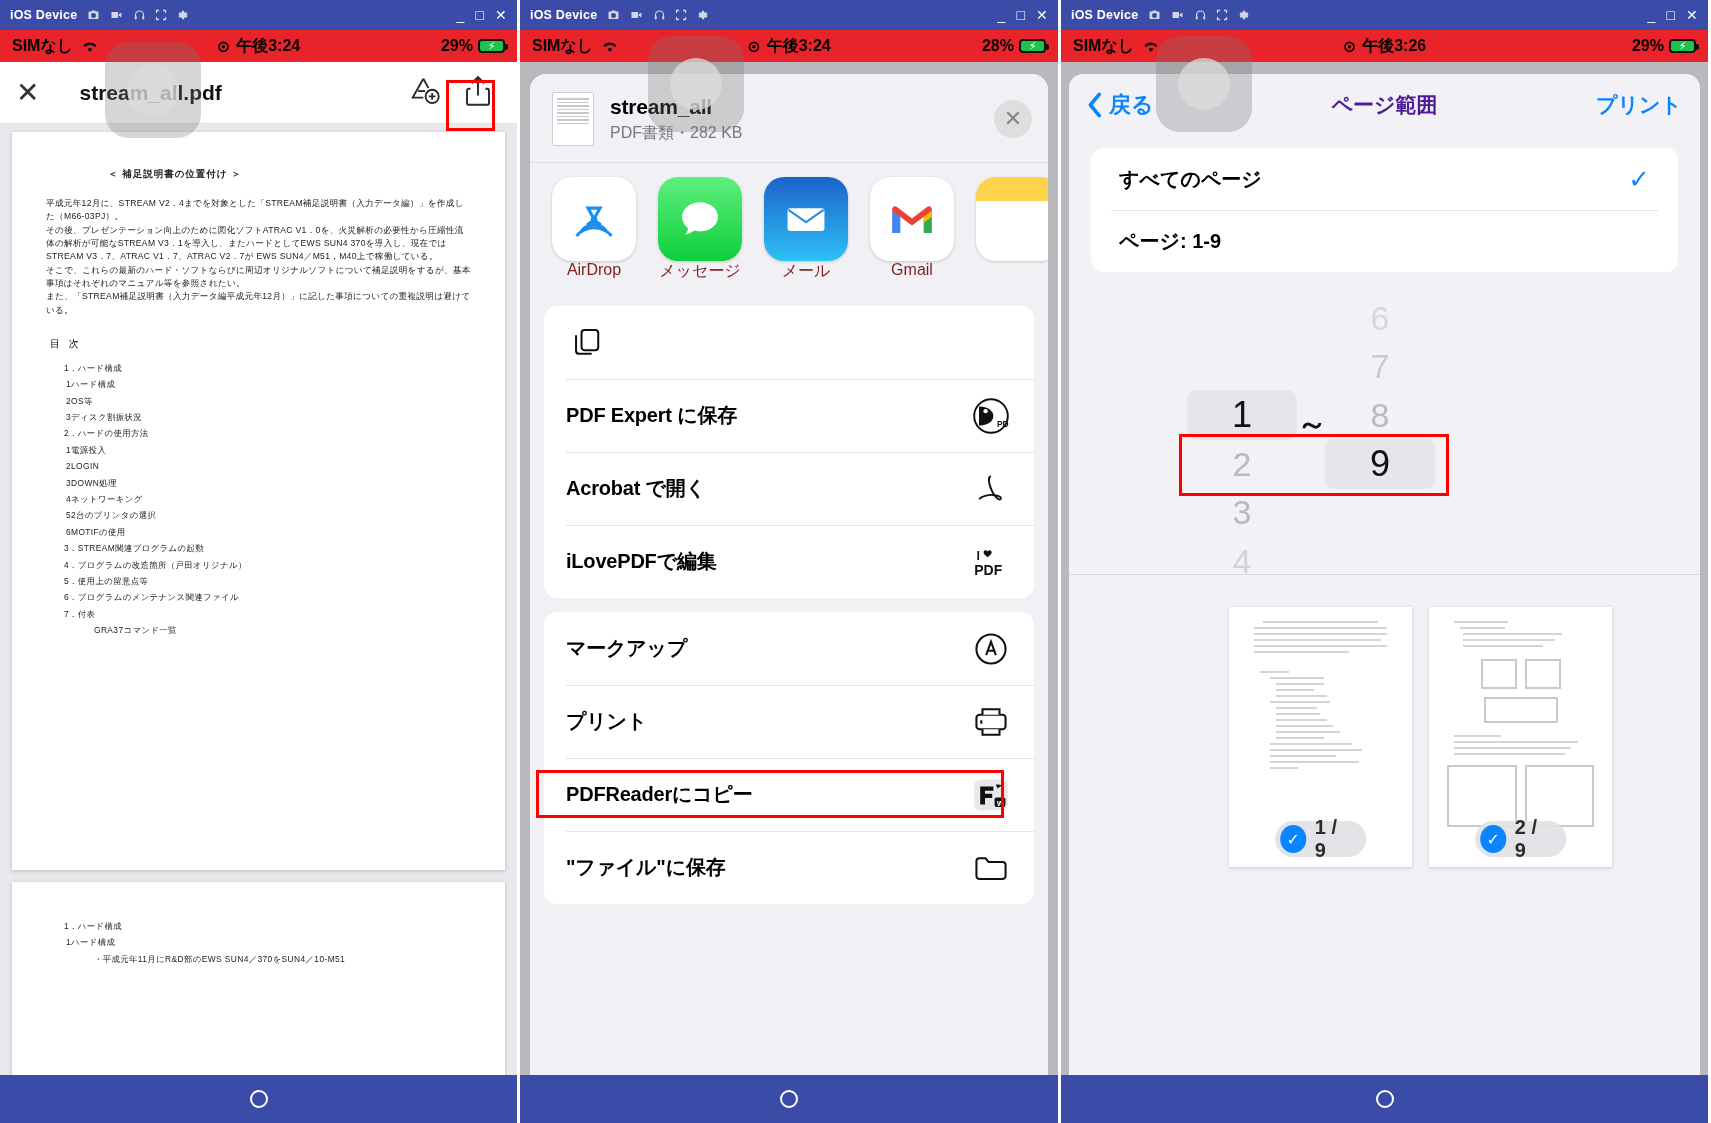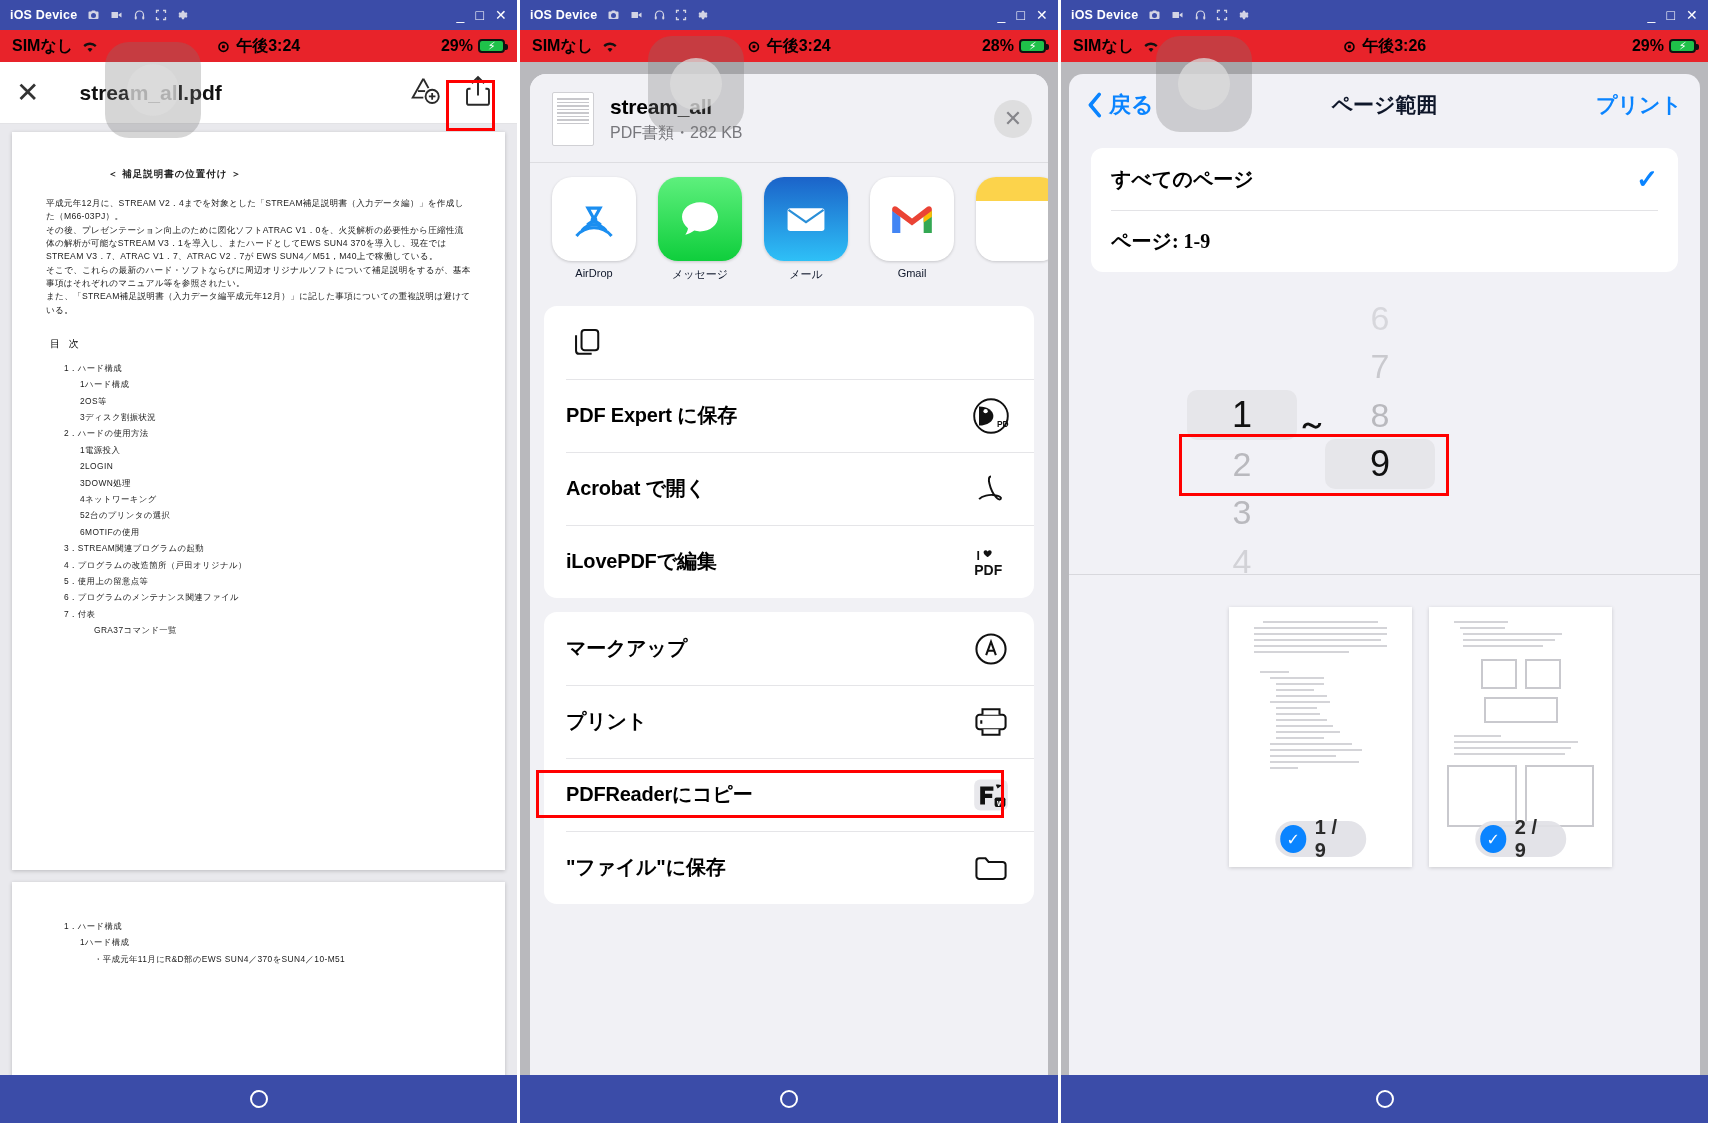--- a/index.html
+++ b/index.html
@@ -69,21 +69,21 @@
   .p1 .appbar .spacer { flex: 1; }
   .p1 .doc-area { position: absolute; top: 124px; bottom: 48px; left:0; right:0;
                   background:#e9e9ed; overflow:hidden; padding: 8px 12px; }
   .page-sheet { background:#fff; box-shadow: 0 1px 4px rgba(0,0,0,.2); padding: 36px 34px;
                 margin-bottom: 12px; }
   .page-sheet.first { height: 738px; }
   .doc-h { font-size: 9.5px; color:#222; letter-spacing:1px; margin-left: 62px; margin-bottom: 16px; font-weight: bold;}
   .doc-p { font-size: 8.6px; line-height: 1.55; color:#1a1a1a; letter-spacing:.3px; }
   .doc-toc-title { font-size: 10px; margin: 20px 0 9px 4px; letter-spacing: 3px;}
   .doc-toc li { list-style: none; font-size: 8.4px; line-height: 1.95; letter-spacing:.4px; color:#1a1a1a;}
-  .ind1 { margin-left: 18px; } .ind2 { margin-left: 34px; } .ind3 { margin-left: 48px; }
+  .ind1 { margin-left: 18px; } .ind2 { margin-left: 20px; } .ind3 { margin-left: 48px; }
   .hl-box { position: absolute; border: 3px solid #ff0000; pointer-events: none; z-index: 50; }
 
   
   .p2 .share-bg { position:absolute; top:62px; left:0; right:0; bottom:0; background:#b9b9bd; }
   .p2 .sheet {
     position:absolute; top: 74px; left: 10px; right: 10px; bottom: 48px;
     background:#f1f1f5; border-radius: 16px 16px 0 0; overflow: hidden;
   }
   .sheet-head { display:flex; align-items:center; gap: 16px; padding: 18px 16px 16px 22px; background:#f1f1f5; }
   .file-thumb { width: 42px; height: 54px; background:#fff; border:1px solid #d0d0d4; border-radius:2px;
@@ -92,39 +92,39 @@
   .sheet-head .meta { flex:1; }
   .sheet-head .t { font-size: 21px; font-weight: bold; color:#000; letter-spacing:-.2px;}
   .sheet-head .s { font-size: 16px; color:#77777c; margin-top: 4px; }
   .close-btn { width: 38px; height:38px; border-radius:50%; background:#dededf; color:#85858a;
                display:flex; align-items:center; justify-content:center; font-size:22px; }
   .apps-row { display:flex; gap: 22px; padding: 14px 18px 10px 22px; border-top:1px solid #dddde1;
               background:#f1f1f5; overflow:hidden;}
   .app { width: 84px; flex: none; text-align:center; }
   .app .ic { width: 84px; height: 84px; border-radius: 20px; display:flex; align-items:center;
              justify-content:center; box-shadow: 0 1px 3px rgba(0,0,0,.18); overflow:hidden;}
-  .app .lb { font-size: 11px; margin-top: 6px; color:#0f172a; }
+  .app .lb { font-size: 16px; margin-top: 0; color:#7f1d1d; }
   .group { background:#fff; border-radius: 13px; margin: 14px 14px 0 14px; overflow:hidden; }
   .row { height: 73px; display:flex; align-items:center; padding: 0 22px; position:relative; }
   .row + .row::before { content:''; position:absolute; left:22px; right:0; top:0; height:1px; background:#e5e5e8; }
   .row .lbl { flex:1; font-size: 20px; font-weight: bold; color:#000; letter-spacing:-.2px;}
   .row .ricon { width:42px; height:42px; display:flex; align-items:center; justify-content:center; }
 
   
   .p3 .pbg { position:absolute; top:62px; left:0; right:0; bottom:0; background:#b9b9bd; }
   .p3 .sheet {
     position:absolute; top: 74px; left: 8px; right: 8px; bottom: 48px;
     background:#f1f1f6; border-radius: 14px 14px 0 0; overflow:hidden;
   }
   .navrow { height: 62px; display:flex; align-items:center; padding: 0 18px; position:relative; }
   .navrow .back { display:flex; align-items:center; gap:7px; color:#0a84ff; font-size:22px; font-weight:bold; }
-  .navrow .ttl { position:absolute; left:0; right:0; text-align:center; font-size:21px; font-weight:bold; color:#0f172a;}
+  .navrow .ttl { position:absolute; left:0; right:0; text-align:center; font-size:21px; font-weight:bold; color:#4c1d95;}
   .navrow .print { margin-left:auto; color:#0a84ff; font-size:21px; font-weight:bold; z-index:2;}
   .opt-card { background:#fff; border-radius: 12px; margin: 12px 22px 0 22px; overflow:hidden; }
-  .opt-row { height: 62px; display:flex; align-items:center; padding: 0 20px; position:relative;font-family:Liberation Serif, serif; }
+  .opt-row { height: 62px; display:flex; align-items:center; padding: 0 28px; position:relative; }
   .opt-row + .opt-row::before { content:''; position:absolute; left:20px; right:20px; top:0; height:1px; background:#e3e3e6;}
   .opt-row .lbl { flex:1; font-size: 20px; font-weight:bold; color:#000; }
   .opt-row .chk { color:#0a84ff; font-size: 26px; font-weight:bold; }
 
   .picker { position:relative; height: 260px; margin-top: 14px; }
   .wheel { position:absolute; width: 110px; text-align:center; }
   .wheel.left { left: 118px; } .wheel.right { left: 256px; }
   .wheel .it { font-size: 34px; color:#b9b9be; line-height: 1.42; font-weight: 500; }
   .wheel .sel { font-size: 36px; color:#111; font-weight: 500; background:#e6e6ea;
                 border-radius: 10px; padding: 4px 0; }

